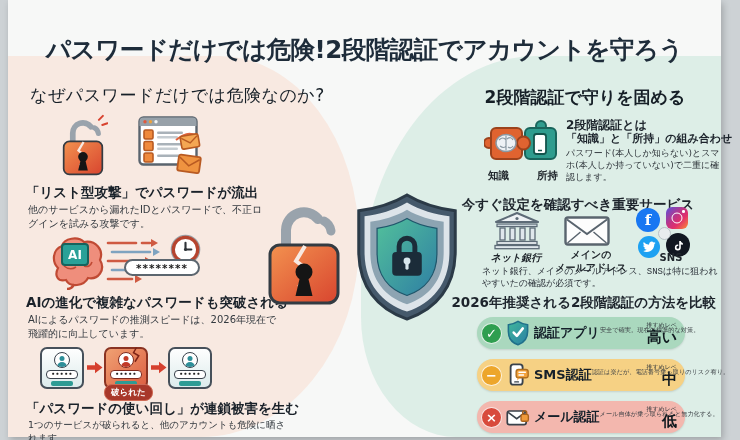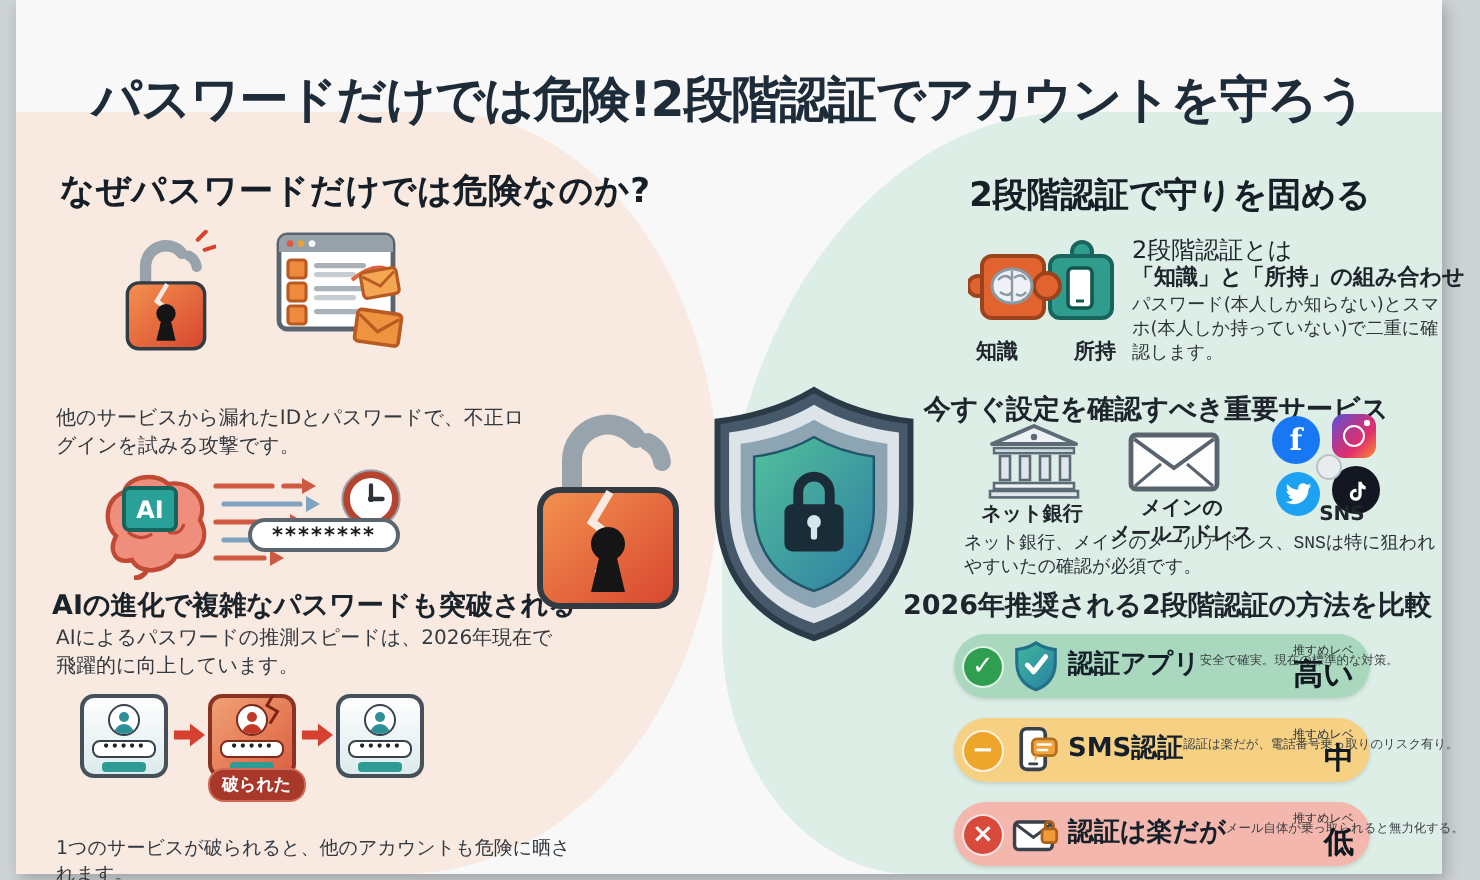--- a/index.html
+++ b/index.html
@@ -8,21 +8,21 @@
   .abs{position:absolute;}
   
   .page{left:8px;top:0;width:713px;height:437px;background:#f7f8f7;box-shadow:2px 3px 7px rgba(0,0,0,.22);}
   .title-band{left:8px;top:0;width:713px;height:56px;display:flex;align-items:center;justify-content:center;}
   .title{font-size:24.5px;font-weight:900;color:#1e2c3a;white-space:nowrap;letter-spacing:-0.5px;margin-top:43px;}
   .blob-pink{left:8px;top:56px;width:351px;height:381px;background:#f8e9e1;
     border-radius:0 150px 170px 0 / 0 200px 210px 0;}
   .blob-teal{left:361px;top:56px;width:360px;height:381px;background:#ddeee7;
     border-radius:175px 0 0 95px / 235px 0 0 120px;}
   
-  .lh{left:30px;top:84px;font-size:17px;font-weight:700;color:#161f27;letter-spacing:.5px;white-space:nowrap;}
+  .lh{left:30px;top:84px;font-size:17px;font-weight:400;color:#161f27;letter-spacing:.5px;white-space:nowrap;}
   .ih{font-size:13.5px;font-weight:700;color:#1a222a;white-space:nowrap;}
   .id{font-size:10px;line-height:1.38;color:#33393f;word-break:break-all;}
   .i1h{left:26px;top:184px;} .i1d{left:28px;top:203px;width:240px;}
   .i2h{left:26px;top:294px;} .i2d{left:28px;top:313px;width:250px;}
   .i3h{left:26px;top:400px;} .i3d{left:28px;top:418px;width:262px;font-size:9.5px;}
   
   .lock-sm{left:58px;top:113px;width:50px;height:66px;}
   .browser{left:138px;top:116px;width:70px;height:62px;}
   .brain{left:44px;top:234px;width:64px;height:56px;}
   .ai-chip{left:61px;top:243px;width:28px;height:23px;background:#2aa198;border:2px solid #17635d;border-radius:4px;
@@ -50,38 +50,38 @@
   .a1{left:87px;} .a2{left:151px;}
   .badge{left:104px;top:384px;background:#a8382a;border:1px solid #cf6a55;border-radius:8px;color:#fff;
     font-size:8.5px;font-weight:700;padding:1.5px 6px;white-space:nowrap;}
   
   .lock-big{left:260px;top:197px;width:88px;height:112px;}
   .shield{left:352px;top:192px;width:110px;height:130px;}
   
   .rh{left:460px;top:86px;width:250px;text-align:center;font-size:17px;font-weight:700;color:#161f27;white-space:nowrap;}
   .puzzle{left:484px;top:119px;width:78px;height:48px;}
   .pz-labels{left:488px;top:169px;width:70px;display:flex;justify-content:space-between;font-size:10.5px;font-weight:700;color:#20262c;}
-  .in-t1{left:566px;top:117px;font-size:12px;font-weight:400;white-space:nowrap;}
+  .in-t1{left:566px;top:117px;font-size:12px;font-weight:700;white-space:nowrap;}
   .in-t2{left:566px;top:131px;font-size:11px;font-weight:800;white-space:nowrap;}
   .in-d{left:566px;top:147px;width:158px;font-size:9px;line-height:1.36;color:#2e343a;word-break:break-all;}
   .sv-h{left:440px;top:196px;width:276px;text-align:center;font-size:13.5px;font-weight:800;white-space:nowrap;}
   .bank{left:494px;top:212px;width:46px;height:38px;}
   .env{left:564px;top:216px;width:46px;height:30px;}
   .sns{left:634px;top:206px;width:58px;height:52px;}
   .fb{position:absolute;left:2px;top:2px;width:24px;height:24px;border-radius:50%;background:#1877f2;color:#fff;
     font-weight:800;font-size:15px;display:flex;align-items:center;justify-content:center;font-family:"DejaVu Serif",serif;}
   .ig{position:absolute;left:32px;top:1px;width:22px;height:22px;border-radius:6px;
     background:linear-gradient(135deg,#5851db 0%,#c13584 45%,#e1306c 65%,#fd8d32 100%);}
   .ig::before{content:"";position:absolute;width:9px;height:9px;border:1.8px solid #fff;border-radius:50%;left:50%;top:50%;transform:translate(-50%,-50%);}
   .ig::after{content:"";position:absolute;width:2.6px;height:2.6px;background:#fff;border-radius:50%;top:3px;right:3px;}
   .tw{position:absolute;left:4px;top:30px;width:22px;height:22px;border-radius:50%;background:#1da1f2;display:flex;align-items:center;justify-content:center;}
   .tt{position:absolute;left:32px;top:27px;width:24px;height:24px;border-radius:50%;background:#121721;display:flex;align-items:center;justify-content:center;}
   .sns-dot{position:absolute;left:24px;top:21px;width:11px;height:11px;border-radius:50%;background:#e8ecee;border:1px solid #b9c2c7;}
   .svc-lbl{font-size:10px;font-weight:700;text-align:center;color:#20262c;line-height:1.25;white-space:pre-line;}
-  .lbl-bank{left:487px;top:252px;width:58px;}
+  .lbl-bank{left:487px;top:252px;width:58px;font-style:italic;}
   .lbl-mail{left:552px;top:249px;width:78px;}
   .lbl-sns{left:656px;top:252px;width:30px;}
   .note{left:482px;top:266px;width:236px;font-size:9px;line-height:1.35;color:#2a3038;word-break:break-all;font-family:Liberation Mono, monospace;}
   .cmp-h{left:440px;top:294px;width:276px;text-align:right;font-size:13.5px;font-weight:800;white-space:nowrap;}
   
   .row{left:477px;width:208px;height:32px;border-radius:16px;display:flex;align-items:center;
     padding:0 8px 0 4px;box-sizing:border-box;box-shadow:0 1px 2px rgba(0,0,0,.12);}
   .r1{top:317px;background:#aad8be;} .r2{top:359px;background:#f6d184;} .r3{top:401px;background:#f3b7ae;}
   .status{width:21px;height:21px;border-radius:50%;color:#fff;font-size:13px;font-weight:800;
     display:flex;align-items:center;justify-content:center;margin-right:4px;border:1.5px solid rgba(255,255,255,.85);box-sizing:border-box;flex:0 0 auto;}
@@ -142,20 +142,21 @@
     <g transform="rotate(-10 52 26)">
       <rect x="43" y="19" width="18" height="13" rx="2" fill="#f4a753" stroke="#b85a22" stroke-width="1.6"></rect>
       <path d="M44 21 l8 6 8 -6" fill="none" stroke="#b85a22" stroke-width="1.4"></path>
     </g>
     <g transform="rotate(8 52 48)">
       <rect x="40" y="40" width="22" height="16" rx="2" fill="#ef9340" stroke="#b85a22" stroke-width="1.8"></rect>
       <path d="M41 42.5 l10 7.5 10 -7.5" fill="none" stroke="#b85a22" stroke-width="1.6"></path>
     </g>
   </svg>
 
+  <div class="abs ih i1h">「リスト型攻撃」でパスワードが流出</div>
   <div class="abs id i1d">他のサービスから漏れたIDとパスワードで、不正ログインを試みる攻撃です。</div>
 
   <svg class="abs brain" viewBox="0 0 64 56">
     <path d="M14 34 C8 28 8 16 18 12 C20 4 34 2 40 8 C52 6 60 16 56 26 C62 36 54 46 44 44 C40 52 26 54 22 46 C14 48 10 42 14 34 Z" fill="#ef8e7c" stroke="#c04a34" stroke-width="2.2"></path>
     <path d="M20 20 q5 -6 10 -1 M34 14 q6 -2 8 5 M20 32 q6 5 12 1 M40 32 q6 2 8 -4" fill="none" stroke="#c04a34" stroke-width="1.6"></path>
     <path d="M30 50 q-2 5 -7 5" stroke="#c04a34" stroke-width="2.5" fill="none"></path>
   </svg>
   <div class="abs ai-chip">AI</div>
 
   <svg class="abs speed" viewBox="0 0 66 46">
@@ -206,20 +207,21 @@
   <svg class="abs arrow a2" viewBox="0 0 16 13">
     <path d="M0 4.2 H8 V0.8 L15.5 6.5 L8 12.2 V8.8 H0 Z" fill="#d6402e"></path>
   </svg>
   <div class="abs card c3">
     <div class="av"></div>
     <div class="pw">•••••</div>
     <div class="cbtn"></div>
   </div>
   <div class="abs badge">破られた</div>
 
+  <div class="abs ih i3h">「パスワードの使い回し」が連鎖被害を生む</div>
   <div class="abs id i3d">1つのサービスが破られると、他のアカウントも危険に晒されます。</div>
 
   <svg class="abs lock-big" viewBox="0 0 88 112">
     <defs>
         <linearGradient id="g2" x1="0" y1="0" x2="1" y2="1">
       <stop offset="0" stop-color="#f3924f"></stop>
           <stop offset="1" stop-color="#d8452f"></stop>
         </linearGradient>
       </defs>
     <path d="M26 52 V33 a18 18 0 0 1 32 -11" fill="none" stroke="#99a3ac" stroke-width="10" stroke-linecap="round"></path>
@@ -362,21 +364,21 @@
 
   <div class="abs row r3">
     <div class="status st-r">×</div>
     <svg class="ricon" viewBox="0 0 28 24">
       <rect x="1.5" y="5" width="22" height="16" rx="2.5" fill="#fff" stroke="#39424b" stroke-width="2"></rect>
       <path d="M2.5 6.5 L12.5 14 L22.5 6.5" fill="none" stroke="#39424b" stroke-width="1.8"></path>
       <path d="M19.5 9 v-2 a2.3 2.3 0 0 1 4.6 0 v2" fill="none" stroke="#a9621c" stroke-width="1.8"></path>
       <rect x="17.5" y="9" width="8.6" height="8" rx="1.8" fill="#f09a3a" stroke="#a9621c" stroke-width="1.6"></rect>
     </svg>
     <div class="rtxt">
-      <div class="rname">認証は楽だが</div>
+      <div class="rname">メール認証</div>
       <div class="rdesc">メール自体が乗っ取られると無力化する。</div>
     </div>
     <div class="lvl">
       <div class="lvl-label">推すめレベ</div>
       <div class="lvl-val">低</div>
     </div>
   </div>
 </div>
 
 </body></html>

